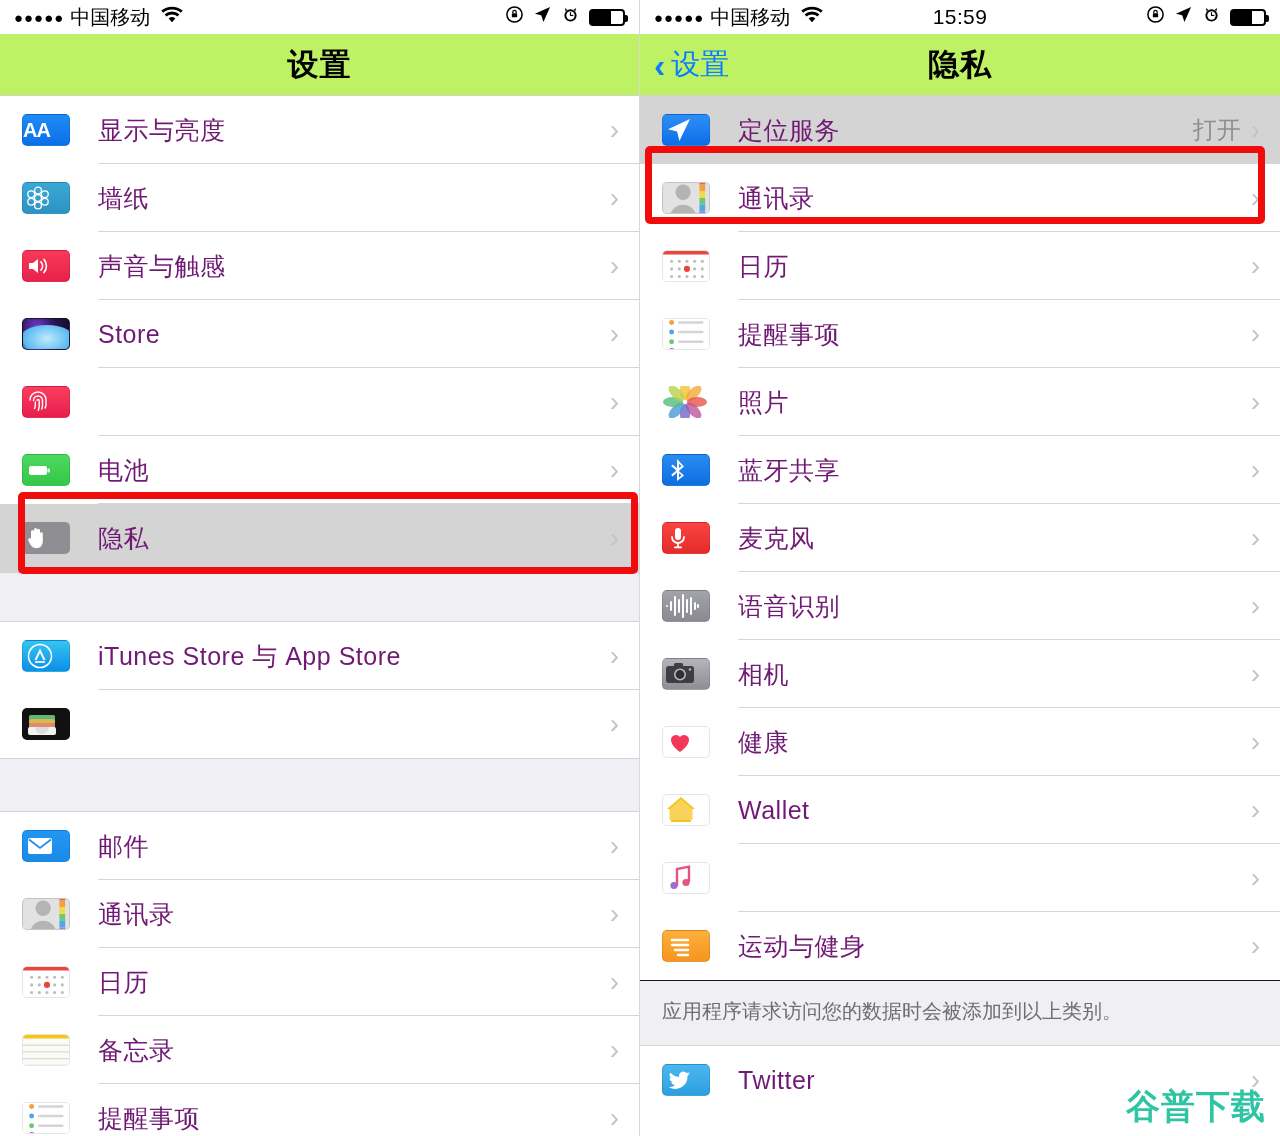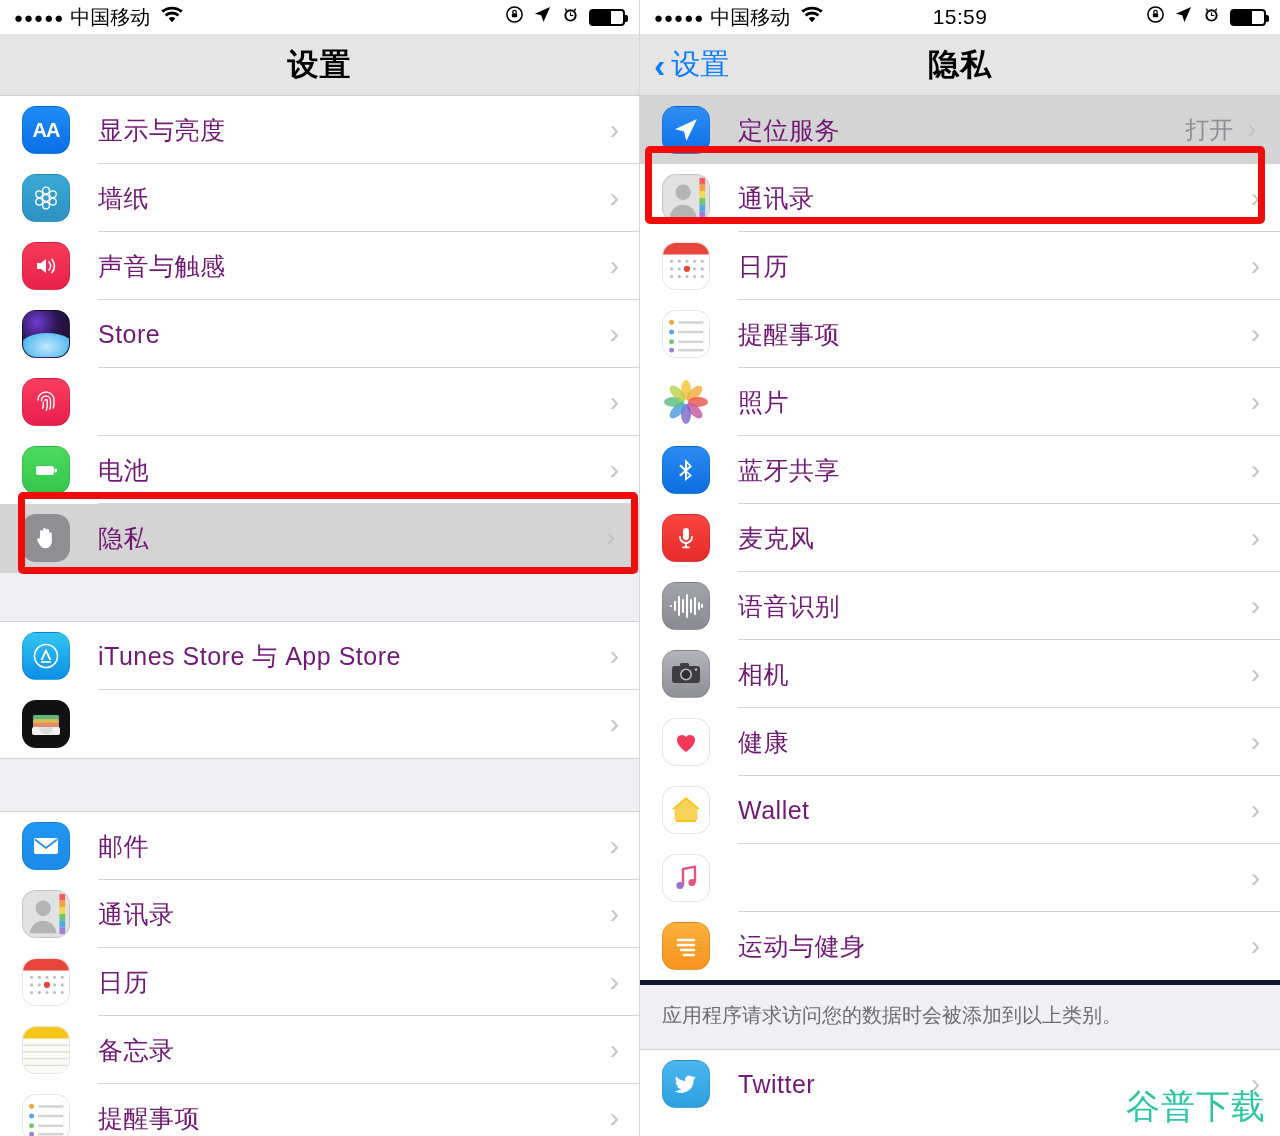--- a/index.html
+++ b/index.html
@@ -57,21 +57,21 @@
   .batt::after {
     content: ""; position: absolute; right: -5px; top: 4px;
     width: 3px; height: 7px; background: #000; border-radius: 0 2px 2px 0;
   }
   .batt i { display: block; height: 100%; background: #000; }
 
   
   .navbar {
     position: relative;
     height: 62px;
-    background: #e5e5e5;
+    background: #bef264;
     display: flex; align-items: center;
     padding: 0 14px;
     border-bottom: 1px solid #cfcfcf;
   }
   .nav-title {
     position: absolute; left: 0; right: 0;
     text-align: center;
     font-size: 31px; font-weight: 700;
     color: #000;
     letter-spacing: 1px;
@@ -91,31 +91,31 @@
     border-bottom: 1px solid #d3d3d6;
   }
   .row {
     position: relative;
     height: 68px;
     display: flex; align-items: center;
     padding-left: 22px;
     background: #fff;
     cursor: pointer;
   }
-  .row.pressed { background: #d4d4d4; font-family: Liberation Mono, monospace; }
+  .row.pressed { background: #d4d4d4; }
   .row .sep {
     position: absolute; left: 98px; right: 0; bottom: 0;
     height: 1px; background: #d5d5d8;
   }
   .row:last-child .sep { display: none; }
   .ico {
-    width: 48px; height: 48px;
-    border-radius: 14px;
+    width: 48px; height: 32px;
+    border-radius: 5px;
     flex: 0 0 48px;
-    display: flex; align-items: center; justify-content: center;
+    display: flex; align-items: center; justify-content: flex-start;
     position: relative; overflow: hidden;
     font-size: 22px; color: #fff;
   }
   .label {
     margin-left: 28px;
     font-size: 25px;
     color: #701a75;
     letter-spacing: .5px;
     white-space: nowrap;
   }
@@ -128,21 +128,21 @@
   .chevron {
     margin-left: auto;
     color: #c4c4c8;
     font-size: 28px;
     padding-right: 20px;
     font-weight: 400;
   }
   .value + .chevron { margin-left: 0; }
   .footnote {
     background: #efeff4;
-    border-top: 5px solid #0f172a;
+    border-top: 1px solid #0f172a;
     border-bottom: 1px solid #d3d3d6;
     padding: 16px 22px 20px 22px;
     font-size: 20px;
     color: #6d6d72;
     line-height: 1.4;
   }
 
   
   .redbox {
     position: absolute;
@@ -150,21 +150,21 @@
     border-radius: 5px;
     pointer-events: none;
     z-index: 20;
   }
 
   
   .watermark {
     position: absolute;
     right: 14px; bottom: 6px;
     font-size: 34px;
-    font-weight: 400;
+    font-weight: 700;
     color: #2ec4a4;
     letter-spacing: 1px;
     z-index: 30;
     text-shadow: 0 1px 0 rgba(255,255,255,.6);
     margin-top: 44px;
   }
 
   
   .ic-display { background: linear-gradient(180deg,#1f8cf5,#0a6fe8); font-size: 20px; font-weight: 600; }
   .ic-display span { letter-spacing: -1px; }

